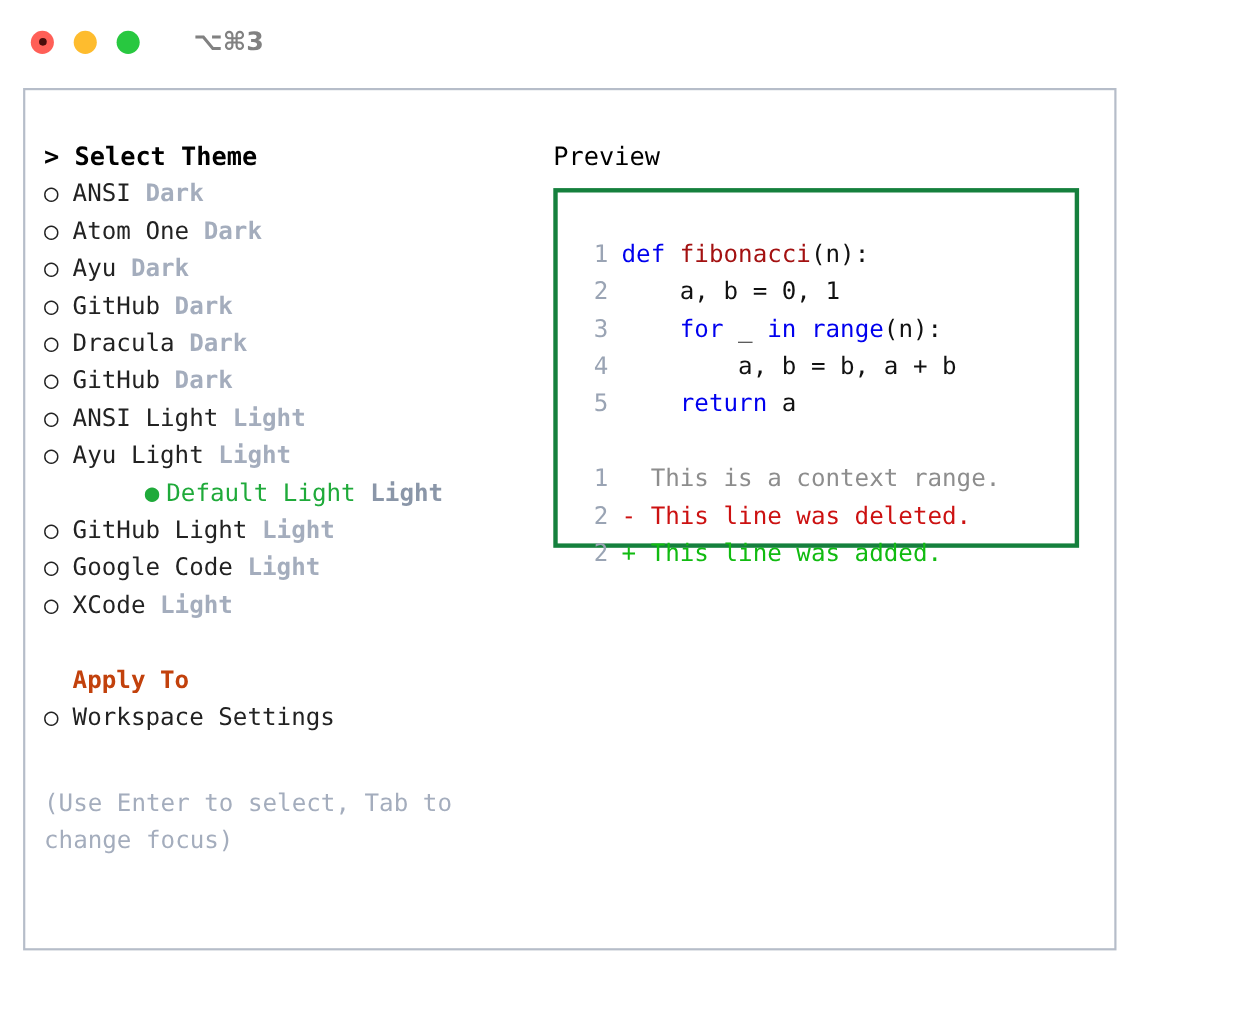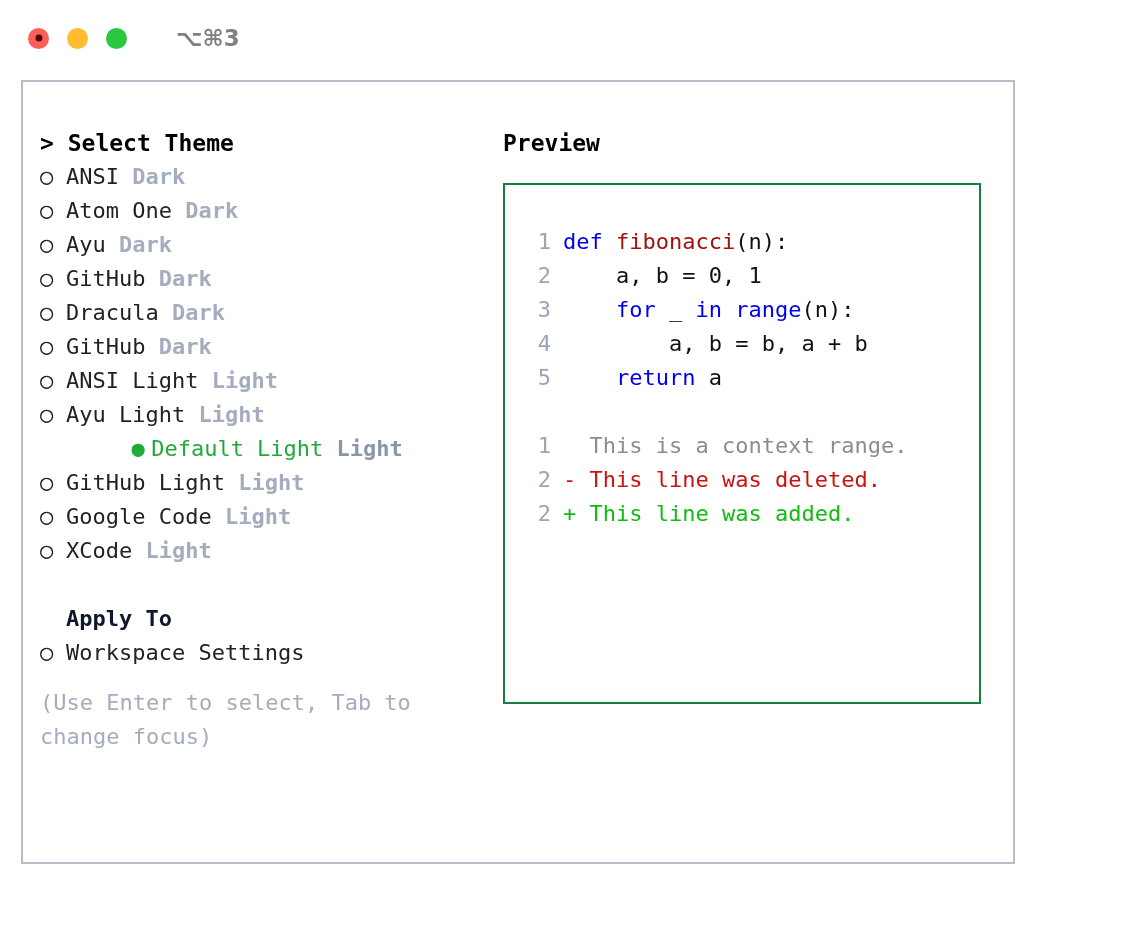--- a/index.html
+++ b/index.html
@@ -111,52 +111,52 @@
   .variant {
     color: #a4adbd;
     font-weight: bold;
   }
   .opt.selected .variant { color: #8a96a8; }
 
   .section-gap { height: 34px; }
   .section-header {
     font-size: 22px;
     line-height: 34px;
-    color: #0f172a;
+    color: #c2410c;
     font-weight: 700;
     white-space: pre;
     padding-left: 26px;
   }
 
   .hint {
-    margin-top: 16px;
+    margin-top: 44px;
     font-size: 22px;
     line-height: 34px;
     color: #a4adbd;
     max-width: 400px;
     white-space: pre-wrap;
   }
 
   
   .right-col {
     flex: 1 1 auto;
     padding-left: 15px;
     box-sizing: border-box;
   }
   .preview-title {
     font-size: 23px;
-    font-weight: 700;
+    font-weight: 400;
     color: #000000;
     line-height: 34px;
-    margin-bottom: 23px;
+    margin-bottom: 11px;
   }
   .code-box {
     width: 478px;
-    height: 521px;
-    border: 2px solid #15803d;
+    height: 327px;
+    border: 4px solid #15803d;
     box-sizing: border-box;
     background: #ffffff;
     padding: 40px 0 0 18px;
   }
   .code-line {
     font-size: 22px;
     line-height: 34px;
     white-space: pre;
     color: #111111;
   }

